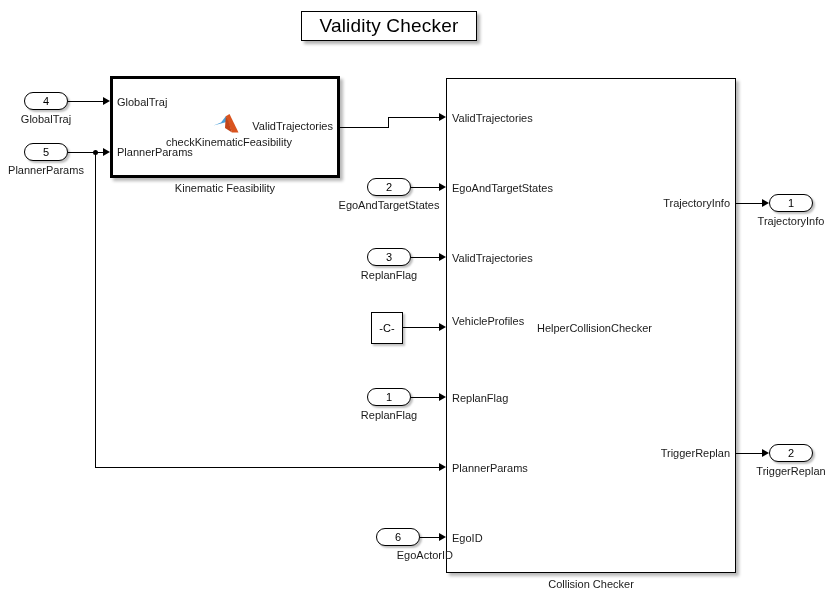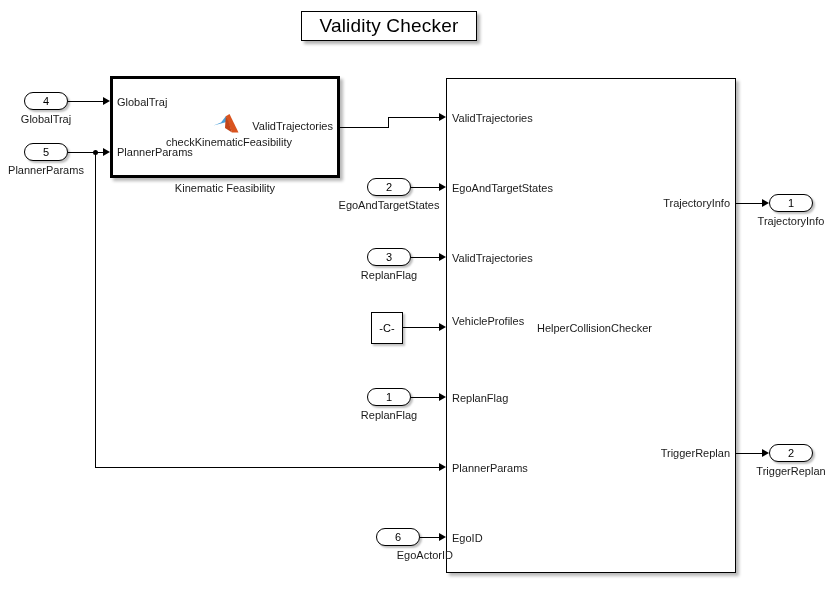--- a/index.html
+++ b/index.html
@@ -161,20 +161,21 @@
   <div class="port-label" style="left:452px; top:315px;">VehicleProfiles</div>
   <div class="port-label" style="left:452px; top:392px;">ReplanFlag</div>
   <div class="port-label" style="left:452px; top:462px;">PlannerParams</div>
   <div class="port-label" style="left:452px; top:532px;">EgoID</div>
 
   <div class="port-label right" style="left:600px; top:197px; width:130px;">TrajectoryInfo</div>
   <div class="port-label right" style="left:600px; top:447px; width:130px;">TriggerReplan</div>
 
   <div class="mw-label" style="left:537px; top:322px;">HelperCollisionChecker</div>
 
+  <div class="block-caption" style="left:446px; top:578px; width:290px;">Collision Checker</div>
 
   <div class="term" style="left:24px; top:92px; width:44px; height:18px;">
     <span>4</span>
   </div>
   <div class="term-caption" style="left:0px; top:113px; width:92px;">GlobalTraj</div>
 
   <div class="term" style="left:24px; top:143px; width:44px; height:18px;">
     <span>5</span>
   </div>
   <div class="term-caption" style="left:0px; top:164px; width:92px;">PlannerParams</div>

